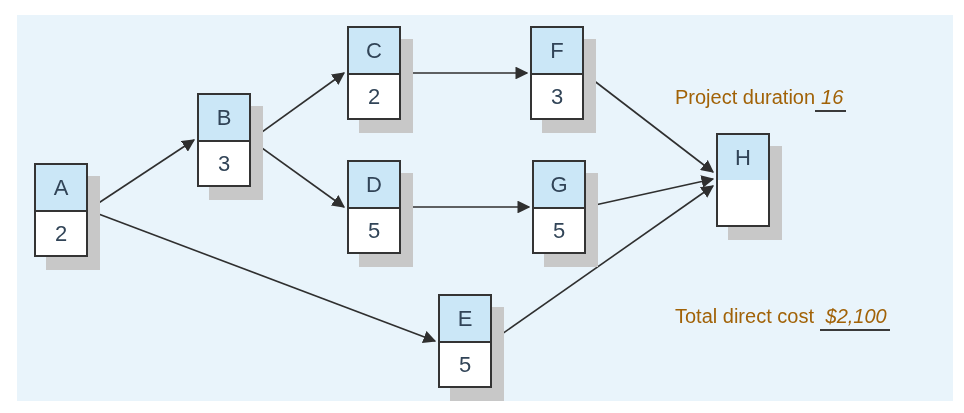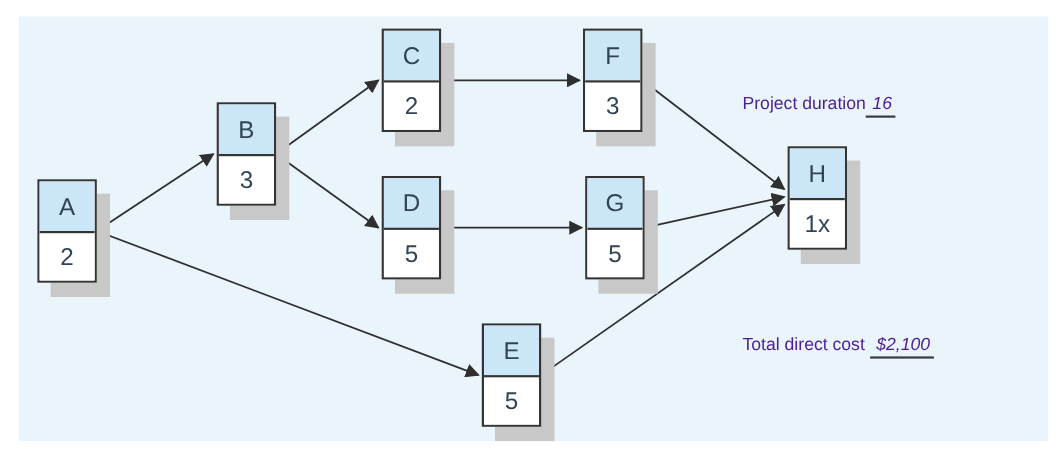--- a/index.html
+++ b/index.html
@@ -52,22 +52,22 @@
   }
   .node .cell.top {
     background: #cbe7f7;
   }
   .node .cell.bottom {
     background: #ffffff;
     border-top: 2px solid #343434;
   }
   .annotation {
     position: absolute;
-    font-size: 16px;
-    color: #4c1d95;
+    font-size: 20px;
+    color: #a16207;
     white-space: nowrap;
   }
   .annotation .ann-value {
     font-style: italic;
     border-bottom: 2px solid #3a3a3a;
     padding: 0 3px 2px 6px;
   }
 </style>
 </head>
 <body>
@@ -118,21 +118,20 @@
       <div class="node" style="left: 530px; top: 26px;">
         <div class="cell top">F</div>
         <div class="cell bottom">3</div>
       </div>
       <div class="node" style="left: 532px; top: 160px;">
         <div class="cell top">G</div>
         <div class="cell bottom">5</div>
       </div>
       <div class="node" style="left: 716px; top: 133px;">
         <div class="cell top">H</div>
-        <div class="cell bottom">1x</div>
       </div>
     </div>
 
   <div class="annotation" style="left:675px; top:86px;">
     <span>Project duration</span><span class="ann-value">16</span>
   </div>
 
   <div class="annotation" style="left:675px; top:305px;">
     <span>Total direct cost</span>&nbsp;<span class="ann-value">$2,100</span>
   </div>

